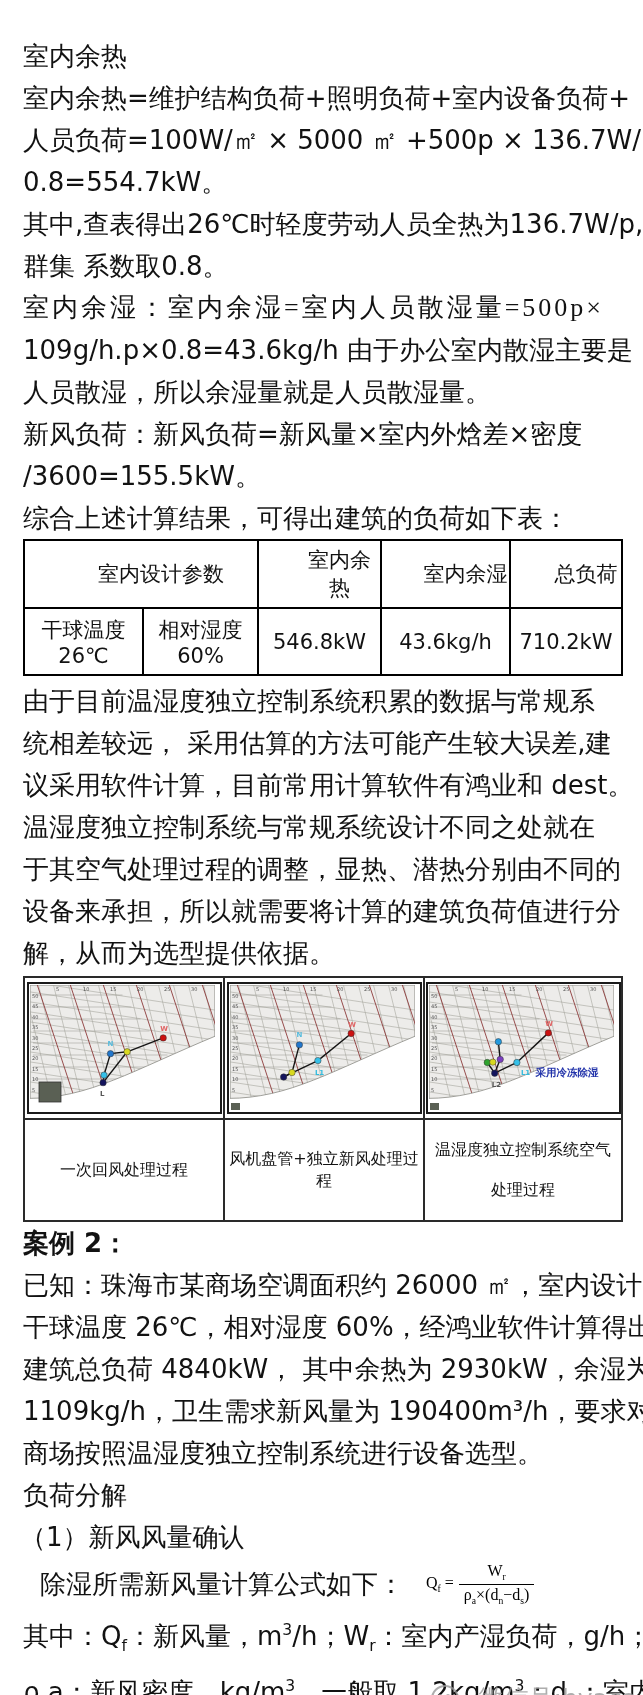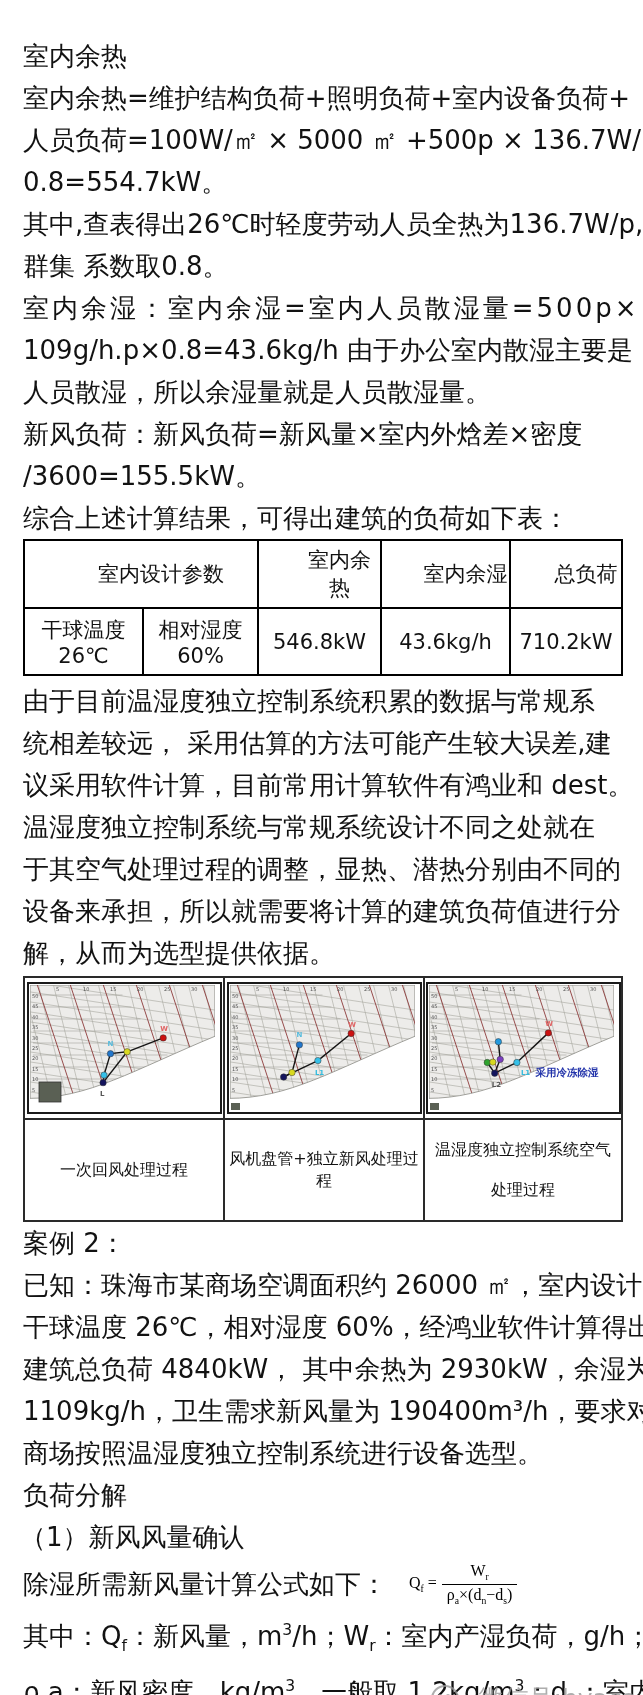--- a/index.html
+++ b/index.html
@@ -1,37 +1,37 @@
 <!DOCTYPE html>
 <html><head>
 <meta charset="utf-8">
 <style>
   html,body{margin:0;padding:0;background:#fff;}
   .page{position:relative;width:643px;height:1695px;background:#fff;color:#121212;
         font-family:"DejaVu Sans",sans-serif;overflow:hidden;box-sizing:border-box;padding-top:5px;margin-top:30px;}
   .txt{padding-left:23px;padding-right:14px;font-size:26px;line-height:42px;white-space:nowrap;}
-  .txt.ls{letter-spacing:3px;}
-  .txt.bold{font-weight:normal;}
+  .txt.ls{letter-spacing:3px;font-family:Liberation Serif, serif;}
+  .txt.bold{font-weight:bold;}
   .txt.indent{padding-left:20px;}
   .txt2{line-height:40px;}
   
   table.loads{border-collapse:collapse;margin-left:23px;width:598px;table-layout:fixed;}
   table.loads td{border:2px solid #000;text-align:center;vertical-align:middle;
                  font-size:21px;padding:0;}
   table.loads tr.hdr td{height:66px;padding-left:40px;}
   table.loads tr.dat td{height:65px;}
   
   table.charts{border-collapse:collapse;margin-left:23px;margin-top:2px;width:598px;table-layout:fixed;}
   table.charts td{border:2px solid #2a2a2a;padding:0;text-align:center;vertical-align:middle;}
   .chartwrap{margin:4px auto;width:189px;border:2px solid #1a1a1a;background:#fff;padding:1px;}
   .chartwrap svg{display:block;}
   td.cap{height:100px;font-size:16px;line-height:22px;}
   .cap3 div{line-height:40px;}
   
-  .frow{display:flex;align-items:center;height:52px;padding-left:23px;}
+  .frow{display:flex;align-items:center;height:52px;padding-left:40px;}
   .fintro{font-size:26px;white-space:nowrap;}
   .formula{font-family:"Liberation Serif","DejaVu Serif",serif;font-size:16px;margin-left:22px;
            display:inline-flex;align-items:center;color:#000;justify-content:center;}
   .frac{display:inline-flex;flex-direction:column;text-align:center;margin-left:5px;}
   .frac .den{border-top:1.5px solid #000;padding:1px 5px 0 5px;}
   .frac .num{padding:0 5px 1px 5px;}
   .r-s{font-size:60%;vertical-align:sub;}
   .r-p{font-size:60%;vertical-align:super;}
   
   .watermark{position:absolute;right:6px;bottom:10px;display:flex;align-items:center;gap:20px;

